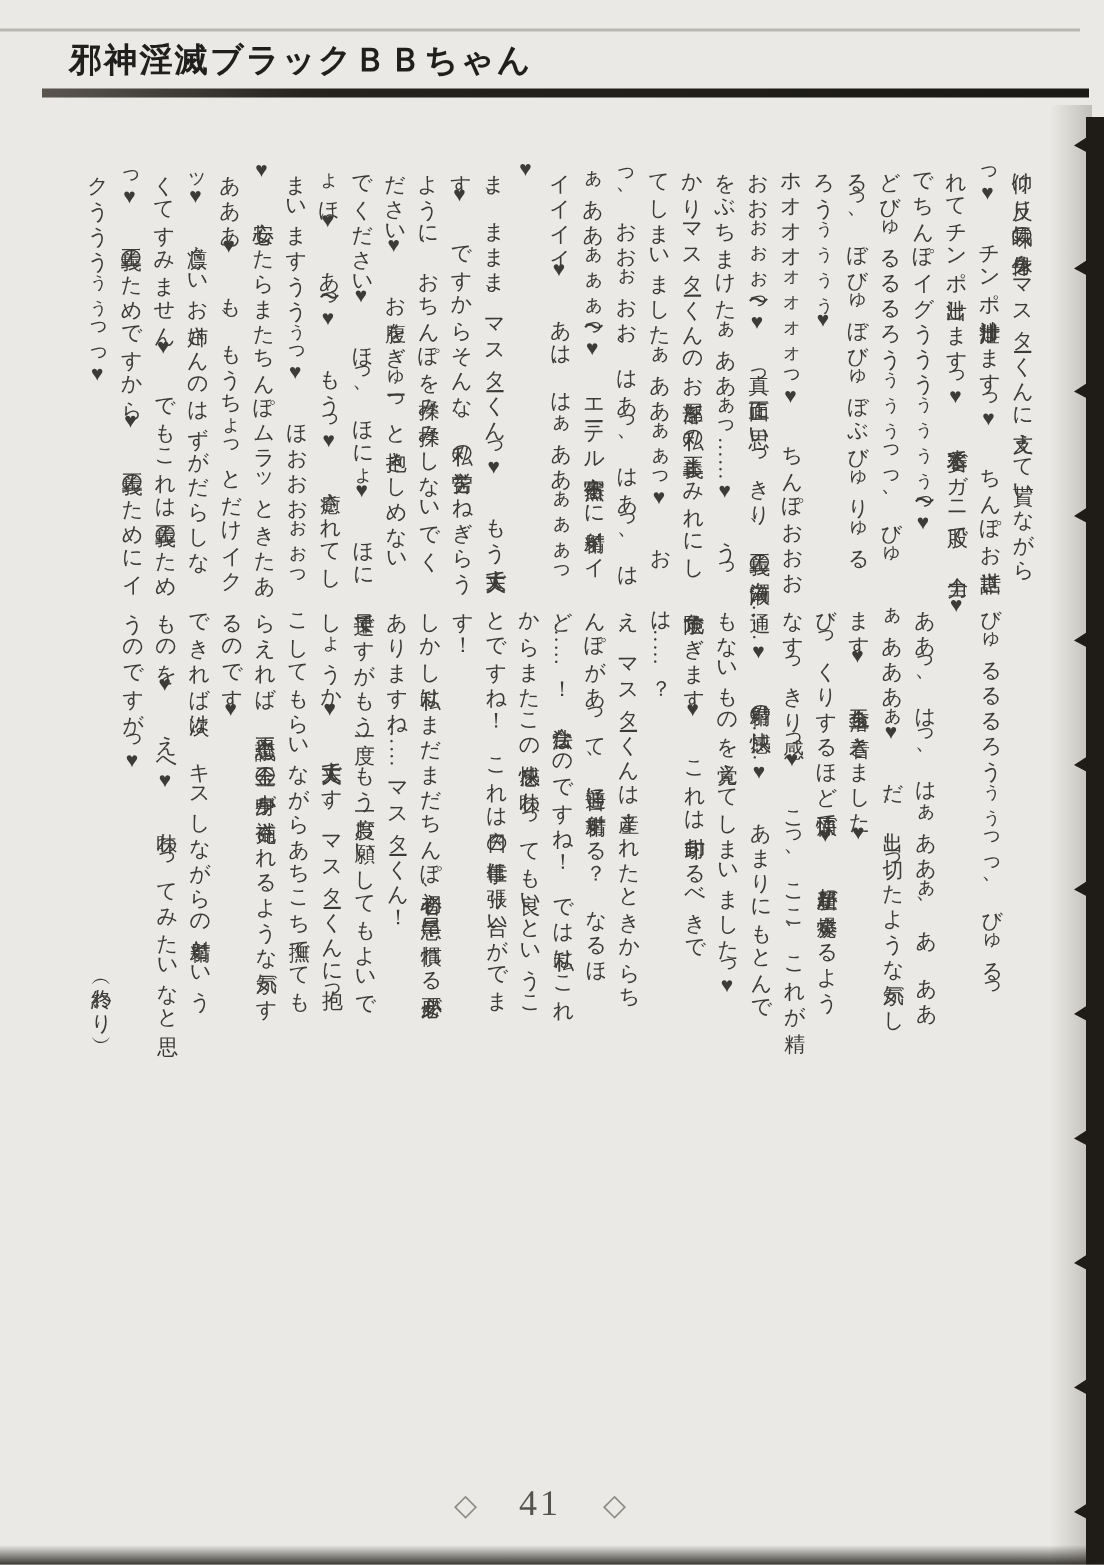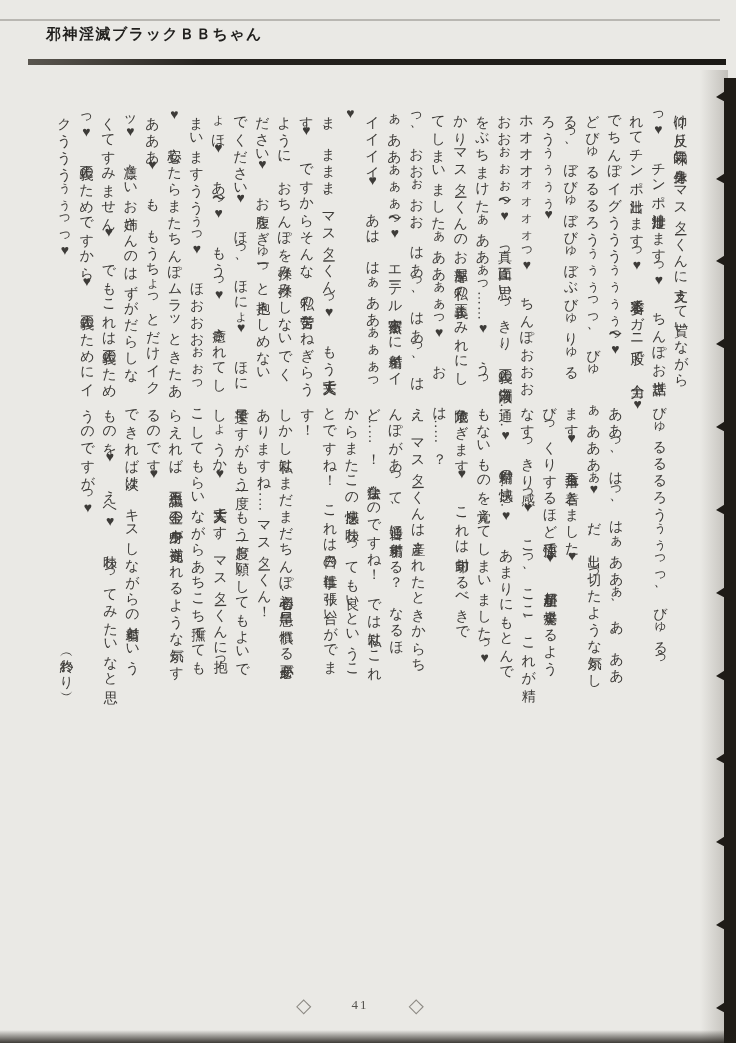--- a/index.html
+++ b/index.html
@@ -12,21 +12,21 @@
     position:absolute; inset:0;
     background:#eae9e5;
   }
   
   .rule-thin {
     position:absolute; top:19px; left:0; right:16px; height:2px;
     background:#b9b7b2;
   }
   .title {
     position:absolute; top:25px; left:46px;
-    font-size:15px; font-weight:600; color:#201f1d; letter-spacing:1.5px;
+    font-size:22px; font-weight:600; color:#201f1d; letter-spacing:1.5px;
     white-space:nowrap;
   }
   .rule-thick {
     position:absolute; top:59px; left:28px; right:10px; height:6px;
     background:linear-gradient(to right,#5a564f,#26231f 25%,#1b1915);
   }
   
   .text-area {
     position:absolute; top:106px; right:42px; width:640px;
     transform:rotate(-0.25deg);
@@ -44,21 +44,21 @@
   .tier .ending { text-align:end; }
   
   .footer {
     position:absolute; bottom:26px; left:0; width:720px;
     text-align:center; white-space:nowrap;
   }
   .footer .diamond {
     font-size:20px; color:#8d8a84; vertical-align:middle;
   }
   .footer .page-num {
-    font-size:13px; color:#55534e; margin:0 36px; letter-spacing:2px;
+    font-size:24px; color:#55534e; margin:0 24px; letter-spacing:2px;
     vertical-align:middle;
   }
   
   .paper-shade-right {
     position:absolute; top:70px; bottom:0; right:8px; width:28px;
     background:linear-gradient(to right, rgba(90,84,74,0), rgba(90,84,74,0.28));
   }
   .scan-edge-right {
     position:absolute; top:78px; bottom:0; right:0; width:12px;
     background:#1f1c17;

